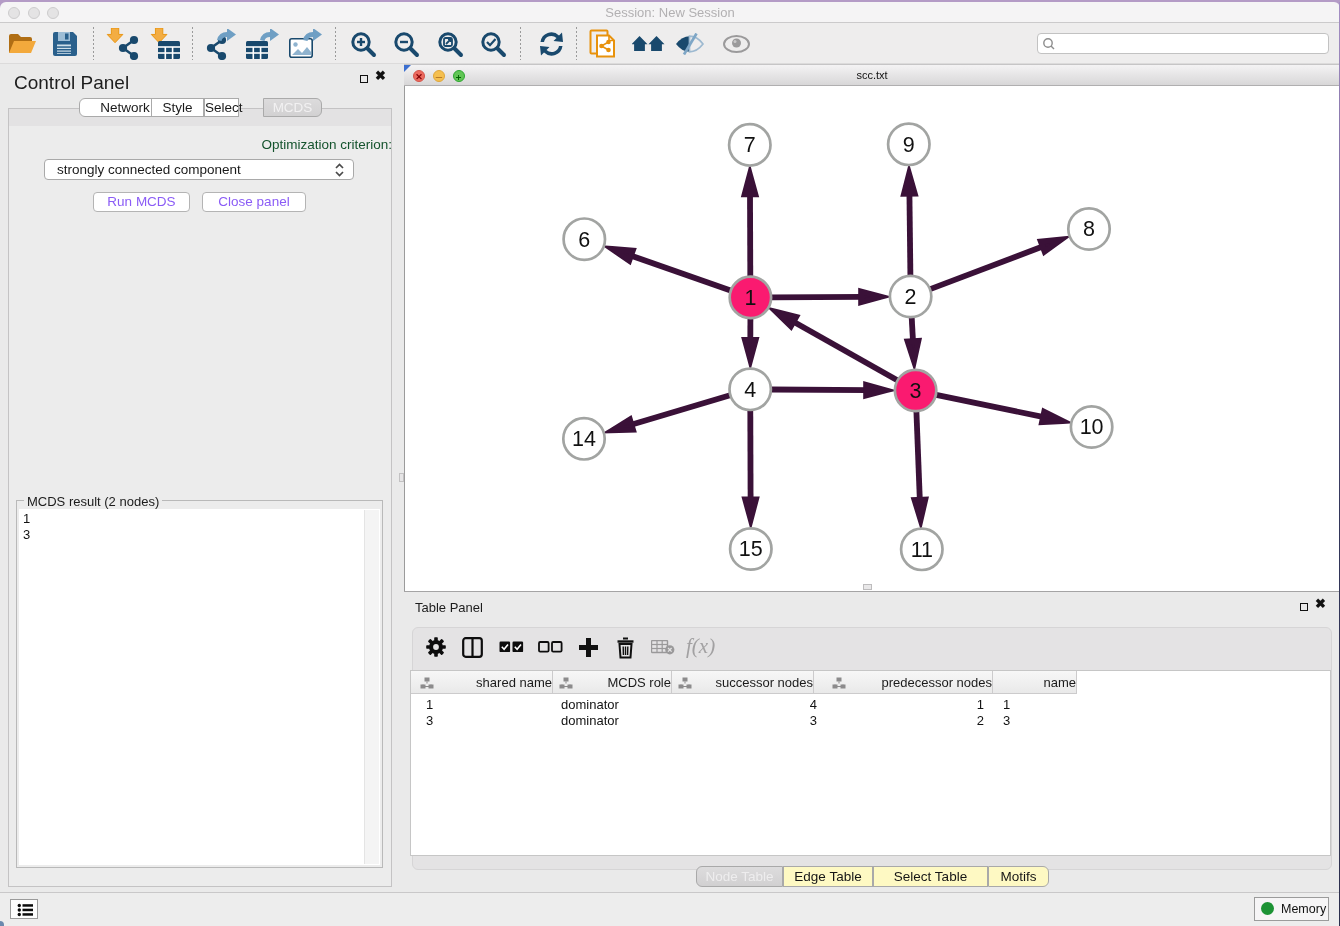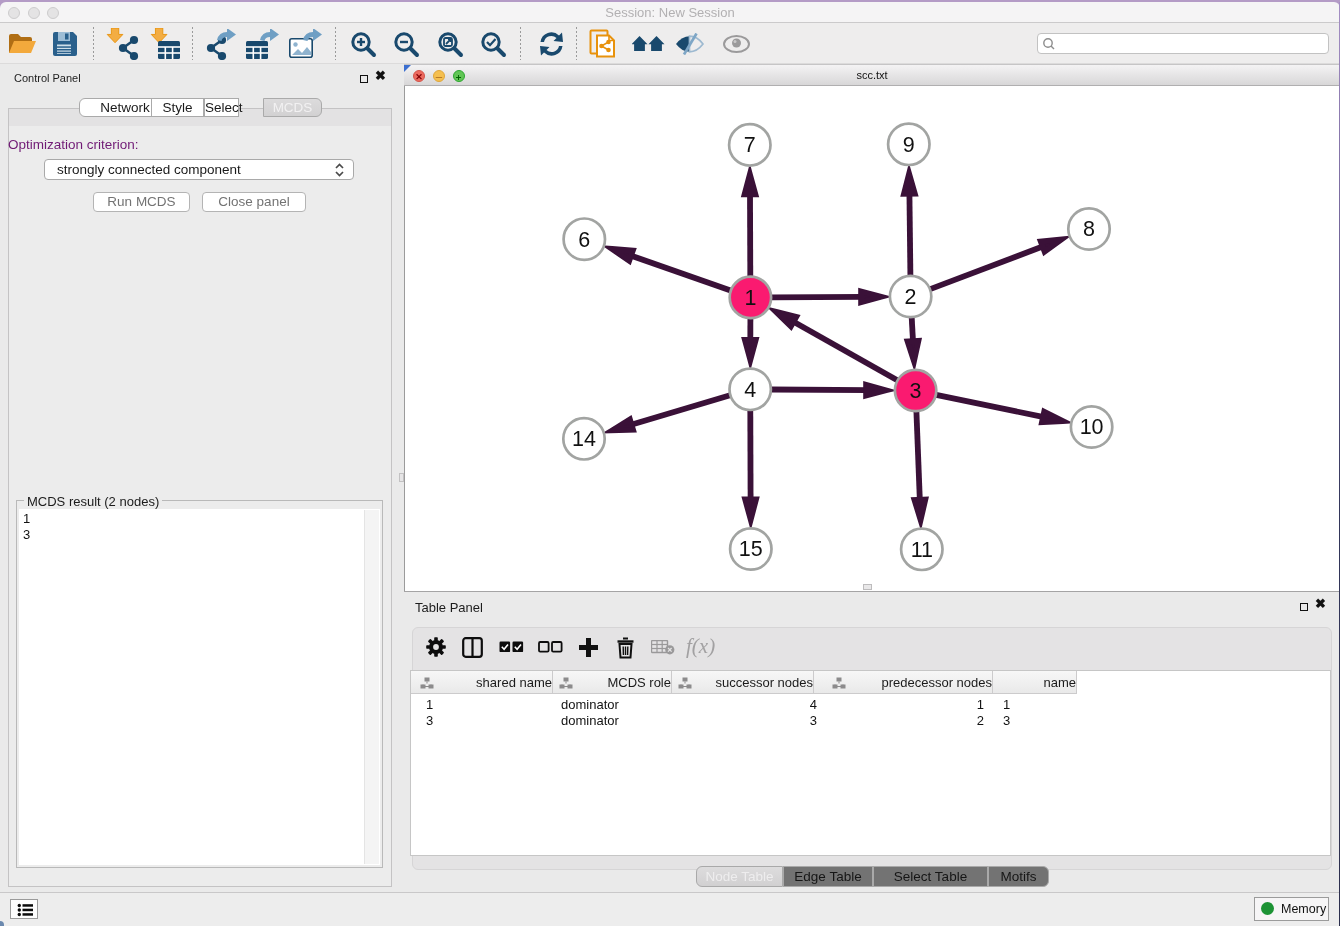--- a/index.html
+++ b/index.html
@@ -4,30 +4,30 @@
 html,body{width:1340px;height:926px;overflow:hidden;font-family:"Liberation Sans",sans-serif;background:#b49bc6}
 .abs{position:absolute}
 #titlebar{left:0;top:2px;width:1340px;height:21px;background:#f5f4f5;border-radius:6px 6px 0 0;border-bottom:1px solid #cbcacb}
 .tl{top:7px;width:12px;height:12px;border-radius:50%;background:#e4e3e4;border:1px solid #cdcccd}
 #ttext{left:0;top:5px;width:1340px;text-align:center;color:#b2b0b2;font-size:13px}
 #toolbar{left:0;top:23px;width:1340px;height:41px;background:#eeeded;border-bottom:1px solid #dcdbdb}
 .sep{top:27px;width:1px;height:33px;background-image:linear-gradient(#9a9a9a 50%,transparent 50%);background-size:1px 4px}
 #main{left:0;top:64px;width:1340px;height:828px;background:#eaeaea}
 #search{left:1037px;top:33px;width:292px;height:21px;background:#fff;border:1px solid #c2c2c2;border-radius:4px}
 
-#cphead{left:14px;top:72px;font-size:11px;color:#1d1d1d}
+#cphead{left:14px;top:72px;font-size:19px;color:#1d1d1d}
 #cp-float{left:360px;top:75px;width:8px;height:8px;border:1.6px solid #111}
 #cp-close{left:375px;top:68px;font-size:13px;font-weight:bold;color:#111}
 #tabpane{left:8px;top:108px;width:384px;height:779px;border:1px solid #c4c3c4;background:#ececec}
 #tabstrip{top:109px;height:17px;left:9px;width:382px;background:#e3e2e3}
 .tab{top:98px;height:19px;background:#fff;border:1px solid #aaa;font-size:13.5px;color:#1a1a1a;text-align:center;line-height:18px}
 #tab-mcds{background:linear-gradient(#dcdbdc,#d2d1d2);color:#f2f1f2;border-radius:0 6px 6px 0}
-#optlabel{left:8px;top:137px;width:384px;text-align:left;font-size:13.5px;color:#701a75}
+#optlabel{left:8px;top:137px;width:384px;text-align:right;font-size:13.5px;color:#14532d}
 #combo{left:44px;top:159px;width:310px;height:21px;background:#fff;border:1px solid #a9a9a9;border-radius:4px;font-size:13.5px;color:#1a1a1a;line-height:19px;padding-left:12px}
-.btn{top:192px;height:20px;background:#fff;border:1px solid #b4b4b4;border-radius:4px;font-size:13.5px;color:#737373;text-align:center;line-height:18px}
+.btn{top:192px;height:20px;background:#fff;border:1px solid #b4b4b4;border-radius:4px;font-size:13.5px;color:#8b5cf6;text-align:center;line-height:18px}
 #grp{left:16px;top:500px;width:367px;height:368px;border:1px solid #b9b9b9}
 #grplab{left:24px;top:494px;background:#ececec;padding:0 3px;font-size:13px;color:#1b1b1b}
 #grpwhite{left:19px;top:509px;width:361px;height:356px;background:#fff}
 #grpscroll{left:364px;top:510px;width:15px;height:354px;background:#f4f4f4;border-left:1px solid #e4e4e4}
 #grptext{left:23px;top:511px;font-size:13px;line-height:16px;color:#111}
 
 #netwin{left:404px;top:65px;width:936px;height:527px;border-left:1px solid #9b9b9b;background:#fff}
 #nettitle{left:404px;top:64px;width:936px;height:22px;background:linear-gradient(#f4f3f4,#d8d7d8);border-bottom:1px solid #b0afb0;border-top:1px solid #c6c5c6}
 #nettext{left:404px;top:69px;width:936px;text-align:center;font-size:11px;color:#121212}
 .light{top:70px;width:12px;height:12px;border-radius:50%;font:bold 9px/12px "Liberation Sans";text-align:center}
@@ -38,21 +38,21 @@
 
 #tphead{left:415px;top:600px;font-size:13px;color:#1d1d1d}
 #tp-float{left:1300px;top:603px;width:8px;height:8px;border:1.6px solid #111}
 #tp-close{left:1315px;top:596px;font-size:13px;font-weight:bold;color:#111}
 #tpinner{left:412px;top:627px;width:920px;height:243px;background:#e4e3e4;border:1px solid #d6d5d6;border-radius:6px}
 #tbl{left:410px;top:670px;width:921px;height:186px;background:#fff;border:1px solid #c6c6c6}
 #thead{left:411px;top:671px;width:666px;height:23px;background:linear-gradient(#f7f7f7,#e9e9e9);border-bottom:1px solid #cccbcc}
 .hcol{top:671px;height:23px;border-right:1px solid #cccbcc;font-size:13px;color:#1b1b1b;text-align:right;line-height:23px}
 .cell{font-size:13px;color:#131313}
 
-.btab{top:866px;height:21px;background:#737373;border:1px solid #a9a9a9;font-size:13.5px;color:#161616;text-align:center;line-height:19px}
+.btab{top:866px;height:21px;background:#fef9c3;border:1px solid #a9a9a9;font-size:13.5px;color:#161616;text-align:center;line-height:19px}
 #btab-node{background:linear-gradient(#dddcdd,#d1d0d1);color:#eeedee;border-radius:6px 0 0 6px}
 #btab-motifs{border-radius:0 6px 6px 0}
 
 #status{left:0;top:892px;width:1340px;height:34px;background:#ededed;border-top:1px solid #c9c8c9}
 #listbtn{left:10px;top:899px;width:28px;height:20px;background:#fdfdfd;border:1px solid #9b9b9b}
 #membtn{left:1254px;top:897px;width:75px;height:24px;background:#f6f5f6;border:1px solid #9b9b9b;font-size:12.5px;color:#111;line-height:22px;text-align:left;padding-left:26px}
 #memdot{left:1261px;top:902px;width:13px;height:13px;border-radius:50%;background:#1d9335}
 </style></head><body>
 <div class="abs" id="titlebar"></div>
 <div class="abs tl" style="left:8px"></div>

